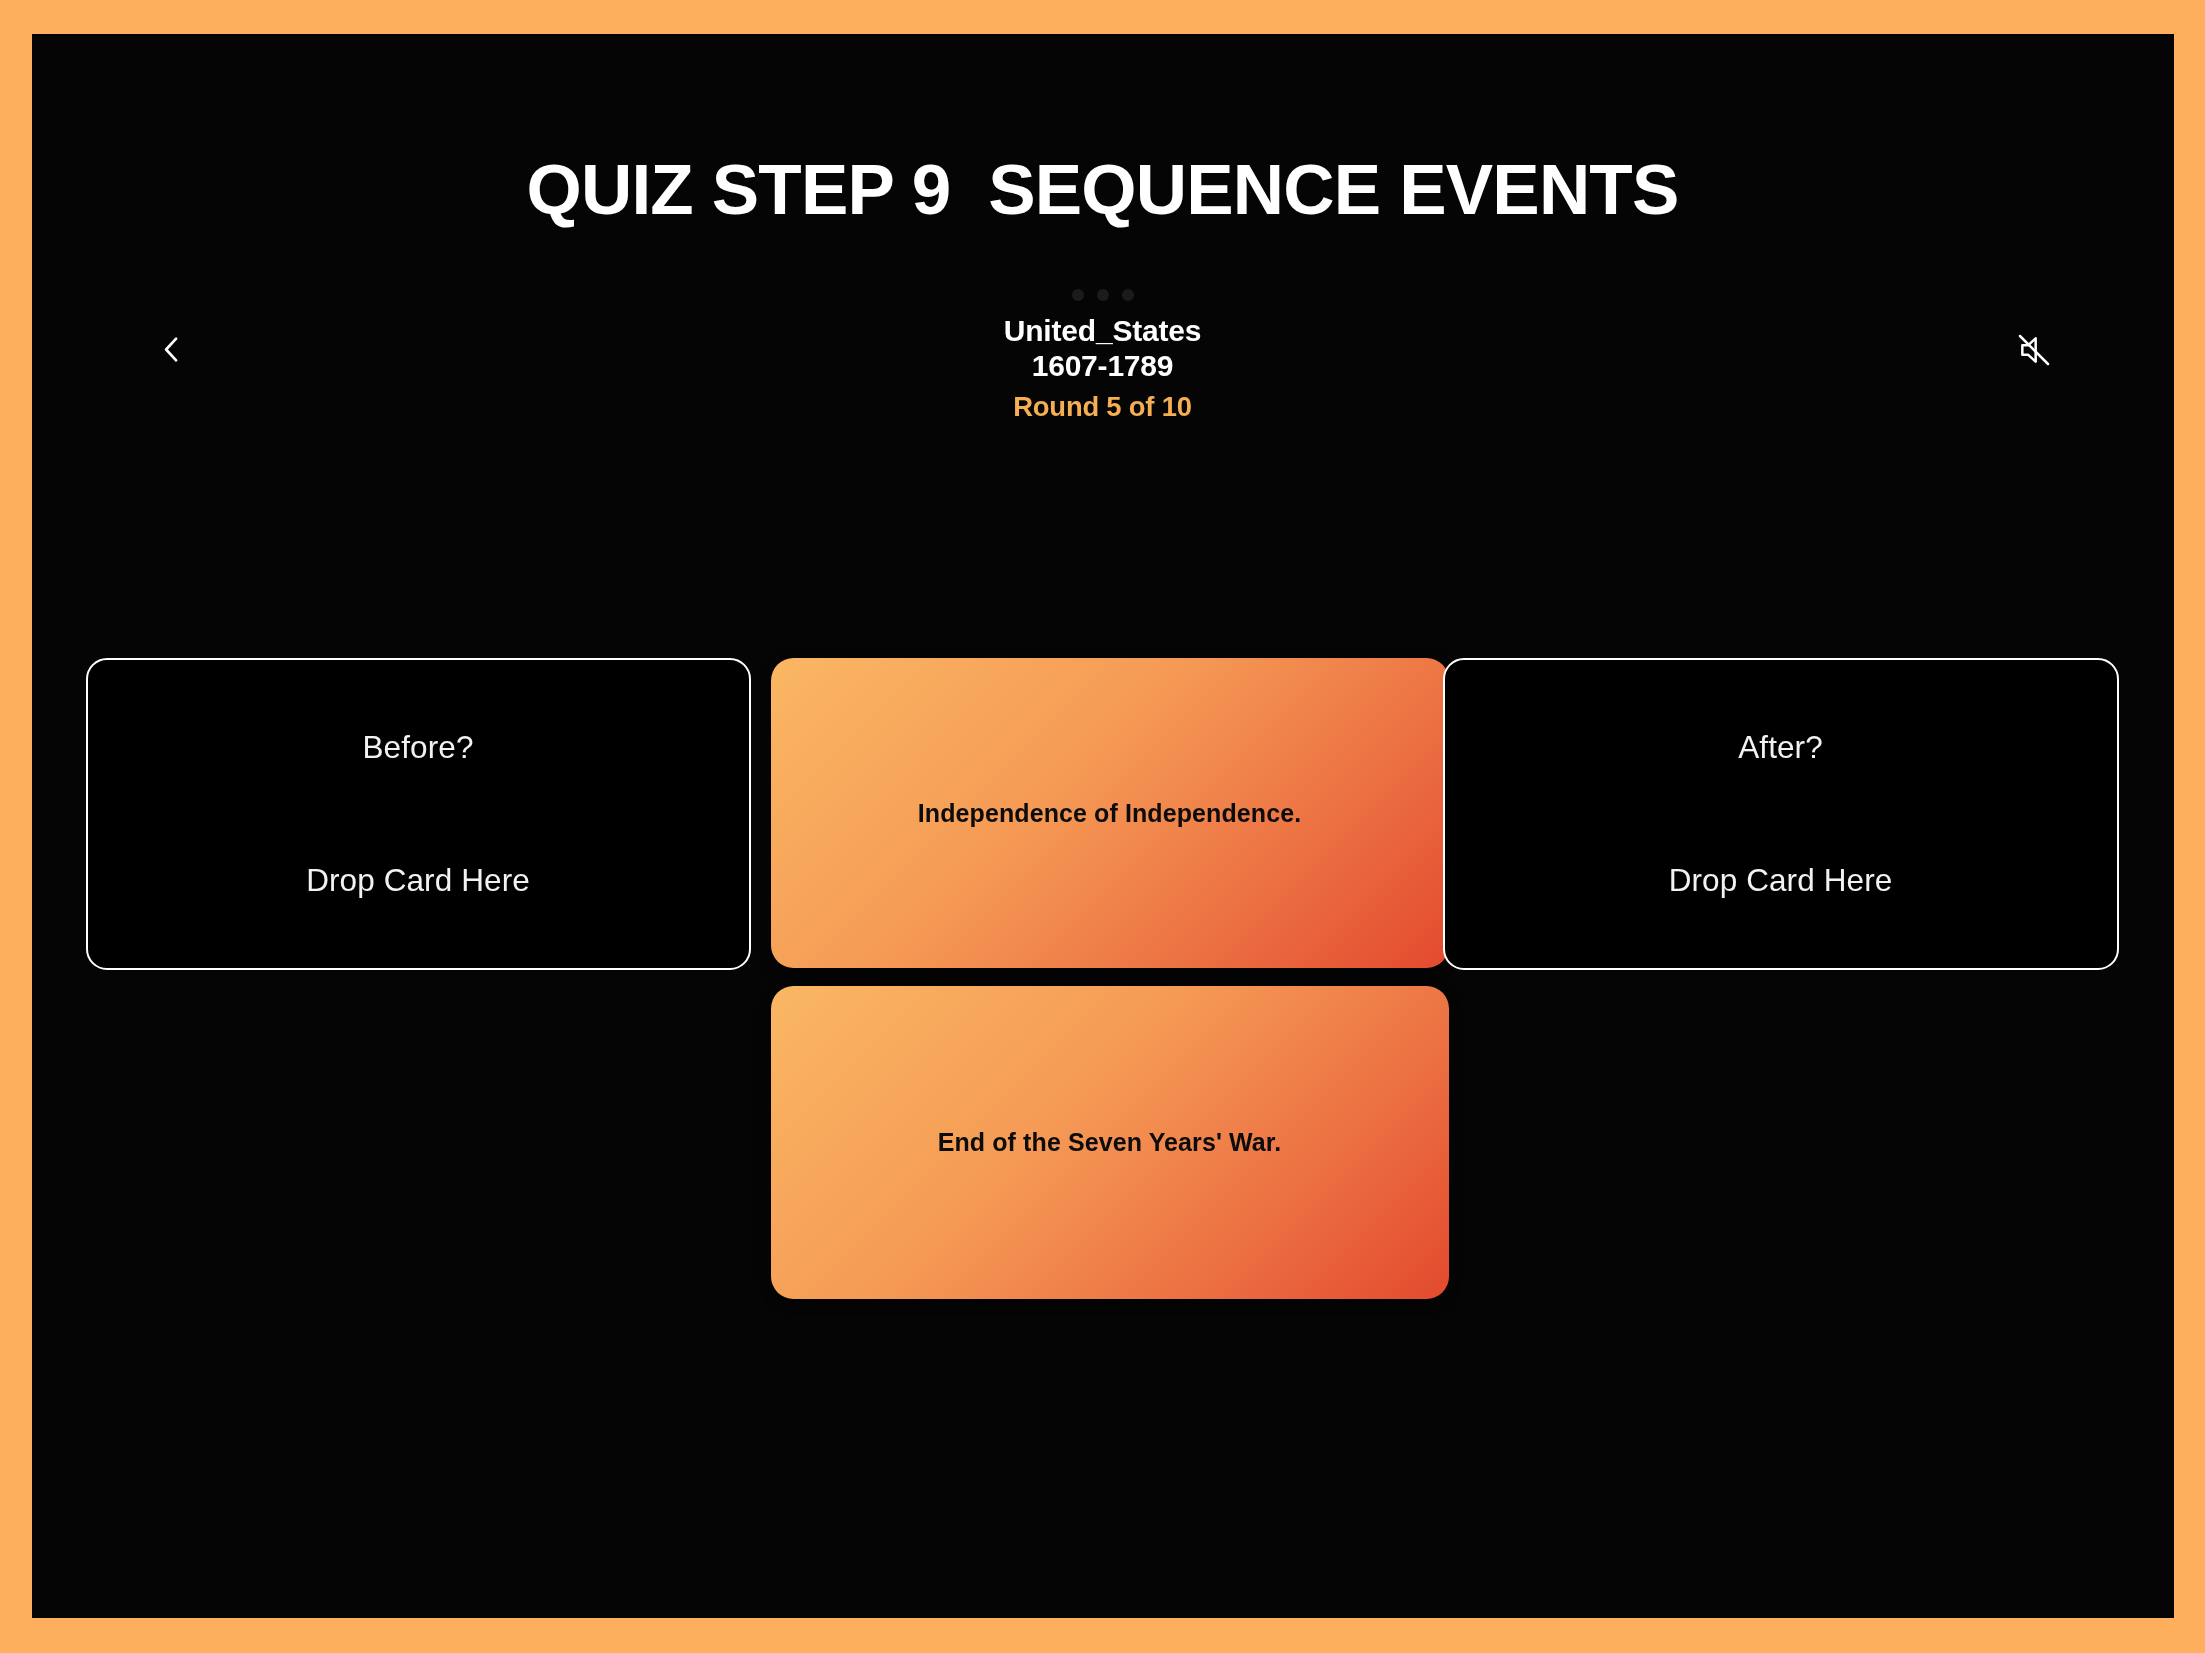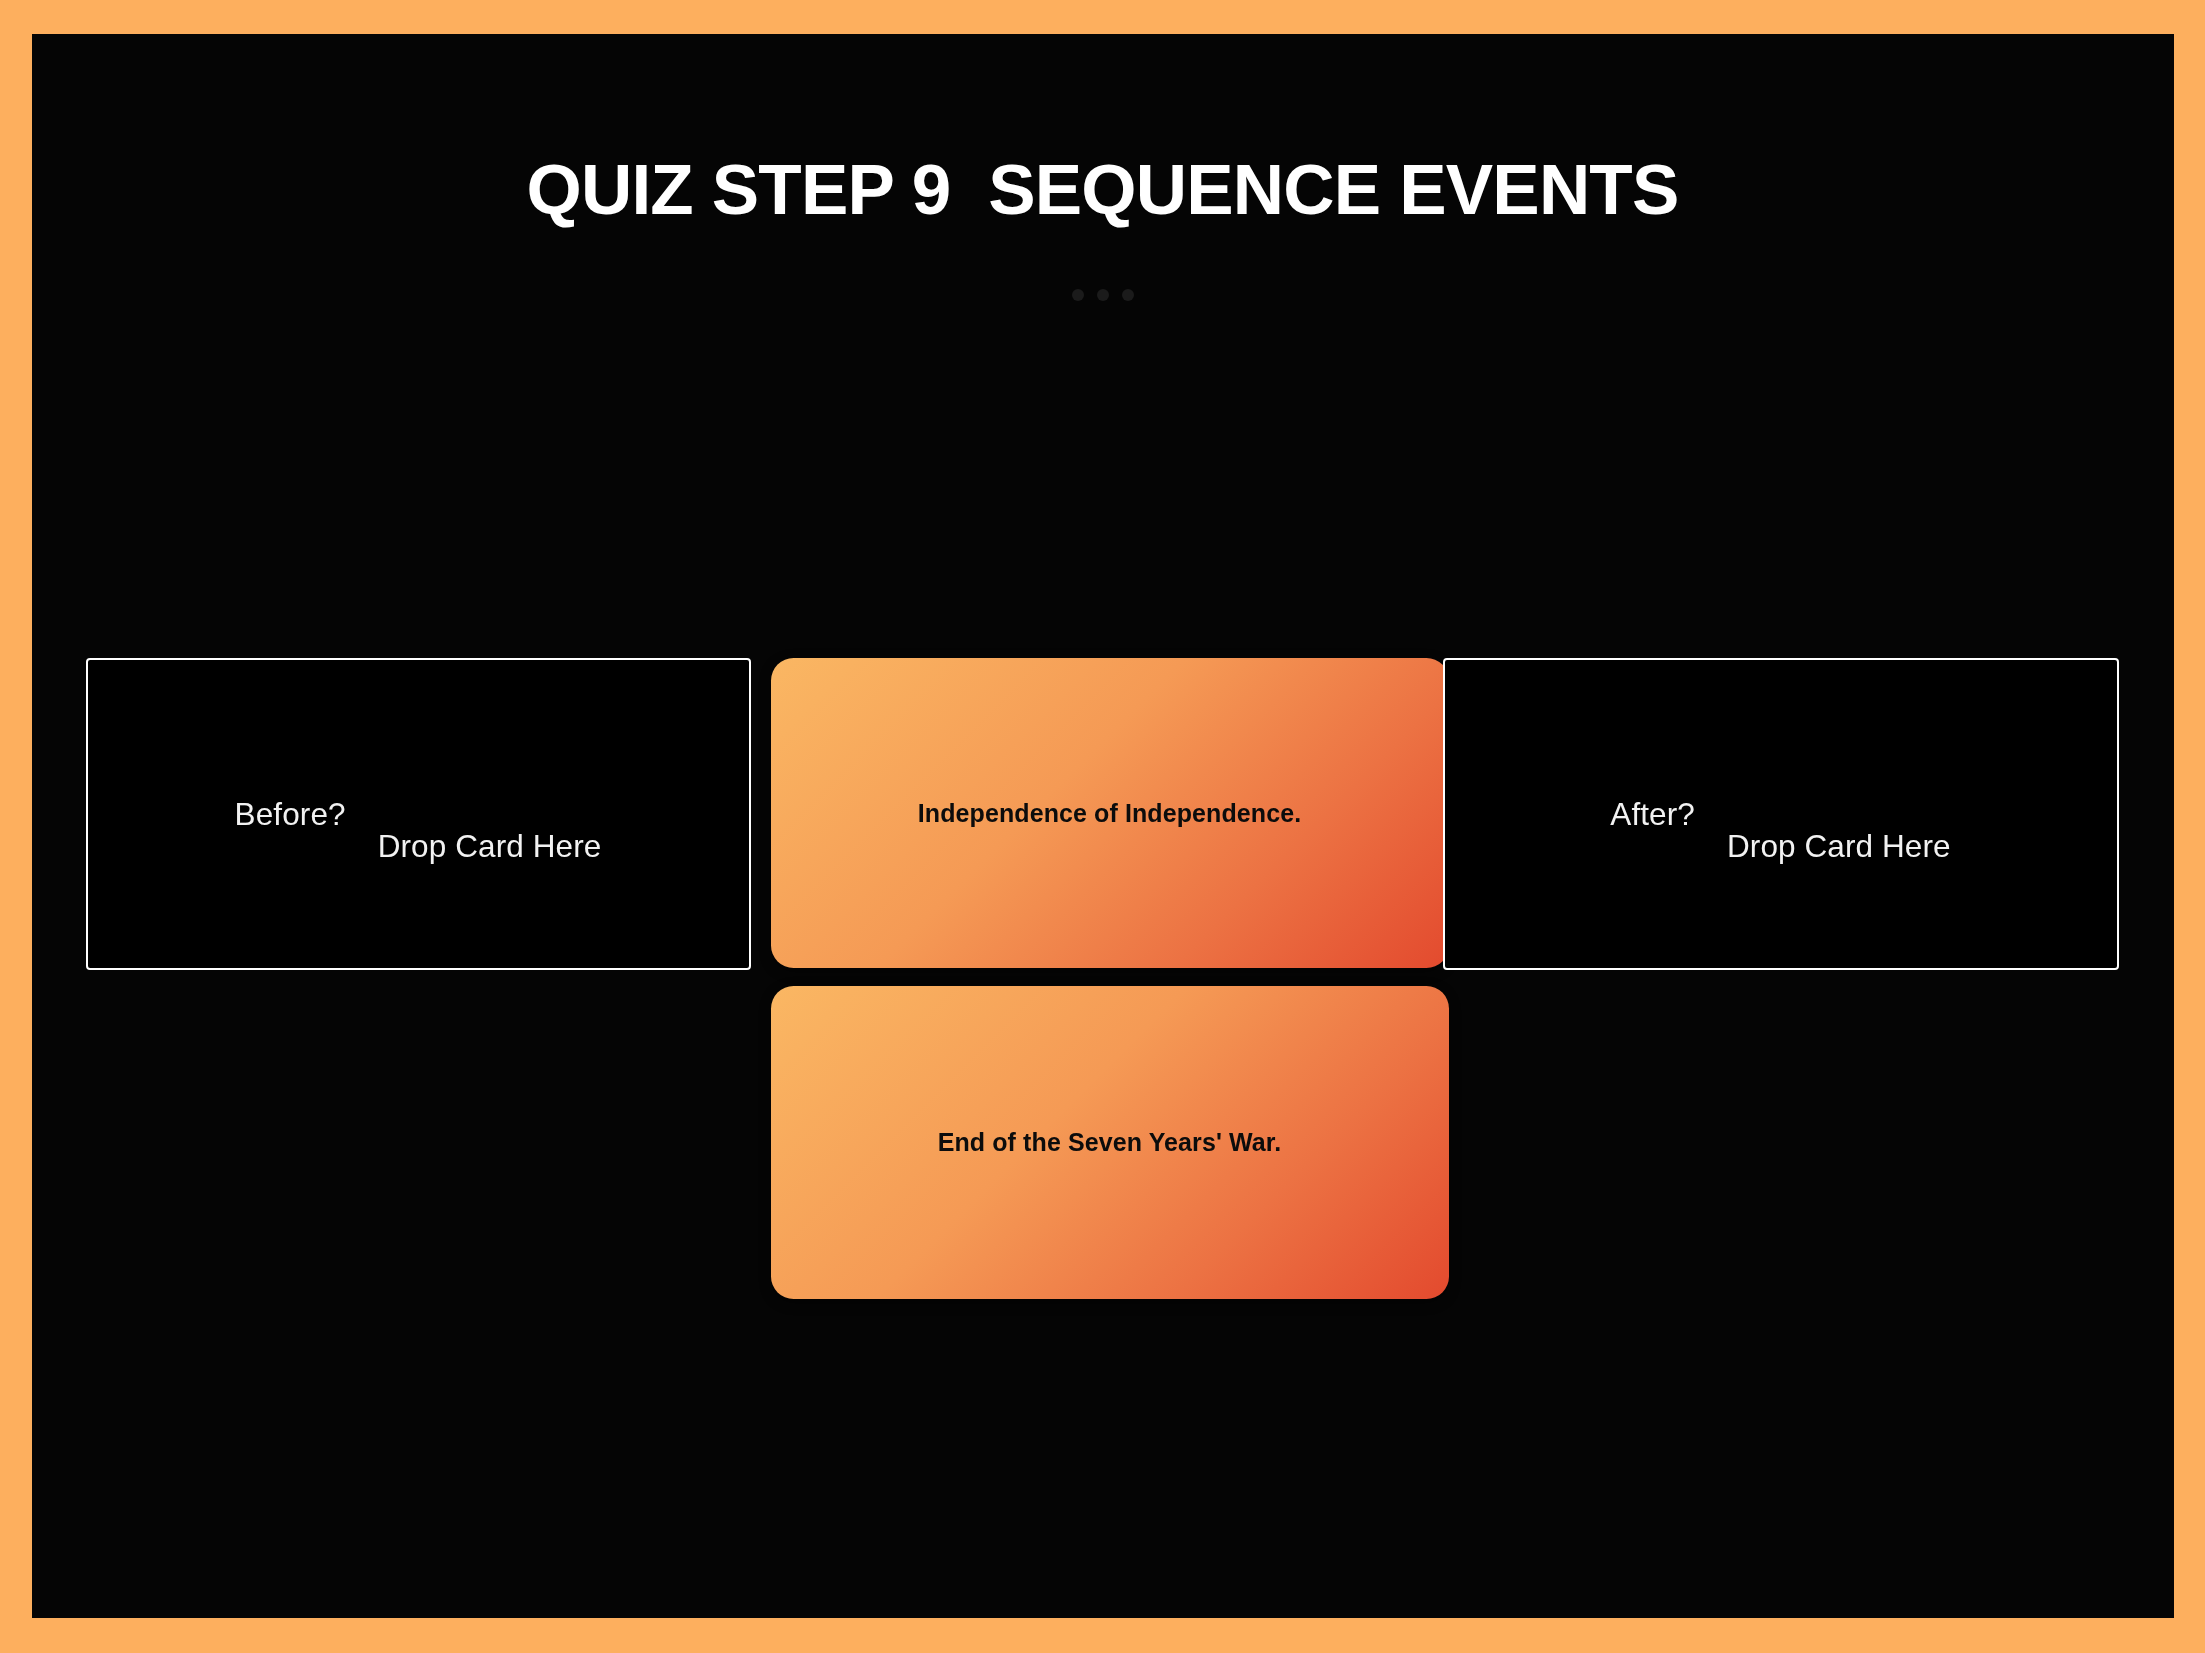--- a/index.html
+++ b/index.html
@@ -103,24 +103,24 @@
 
   
   #play-area {
     position:absolute;
     left:0; top:0;
     width:100%; height:100%;
   }
   .drop-zone {
     position:absolute;
     border:2.4px solid #FFFFFF;
-    border-radius:4px;
+    border-radius:21px;
     background:#000000;
     display:flex;
-    flex-direction:row;
+    flex-direction:column;
     align-items:center;
     justify-content:center;
     text-align:center;
     gap:32px;
   }
   .drop-zone .dz-title {
     color:#F2F2F2;
     font-size:31.5px;
     font-weight:400;
     letter-spacing:0.1px;
@@ -177,20 +177,42 @@
   <div id="screen">
 
     <div id="page-title">QUIZ STEP 9  SEQUENCE EVENTS</div>
 
     <div id="dots">
       <span class="dot"></span>
       <span class="dot"></span>
       <span class="dot"></span>
     </div>
 
+    <div id="header-row">
+
+      <div id="back-button">
+        <svg class="icon-svg" width="37" height="37" viewBox="0 0 24 24" fill="none" stroke="#FFFFFF" stroke-width="1.7" stroke-linecap="round" stroke-linejoin="round">
+          <polyline points="15 5 8.5 12 15 19"></polyline>
+        </svg>
+      </div>
+
+      <div id="header-center">
+        <div class="deck-name">United_States</div>
+        <div class="deck-range">1607-1789</div>
+        <div class="round-label">Round 5 of 10</div>
+      </div>
+
+      <div id="mute-button">
+        <svg class="icon-svg" width="40" height="40" viewBox="0 0 24 24" fill="none" stroke="#FFFFFF" stroke-width="1.5" stroke-linecap="round" stroke-linejoin="round">
+          <path d="M13 5 L8.4 9.2 H5 v5.6 h3.4 L13 19 Z"></path>
+          <line x1="3.6" y1="3.6" x2="20.4" y2="20.4"></line>
+        </svg>
+      </div>
+
+    </div>
 
     <div id="play-area">
 
       <div id="drop-zone-before" class="drop-zone">
         <div class="dz-title">Before?</div>
         <div class="dz-hint">Drop Card Here</div>
       </div>
 
       <div id="event-card-0" class="event-card">
         <div class="card-text">Independence of Independence.</div>

